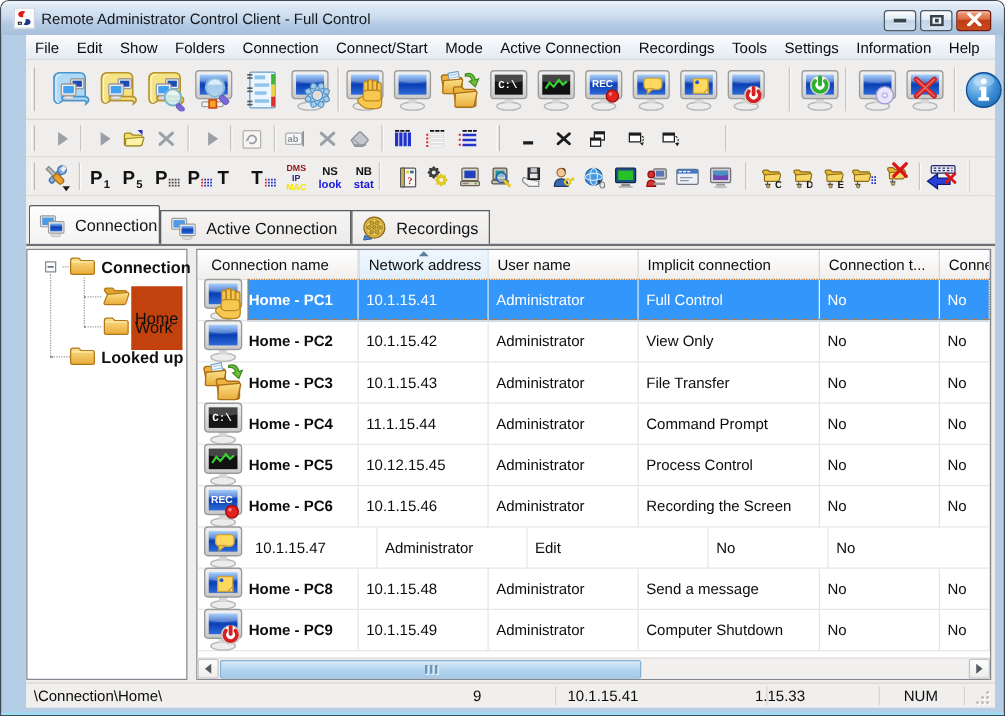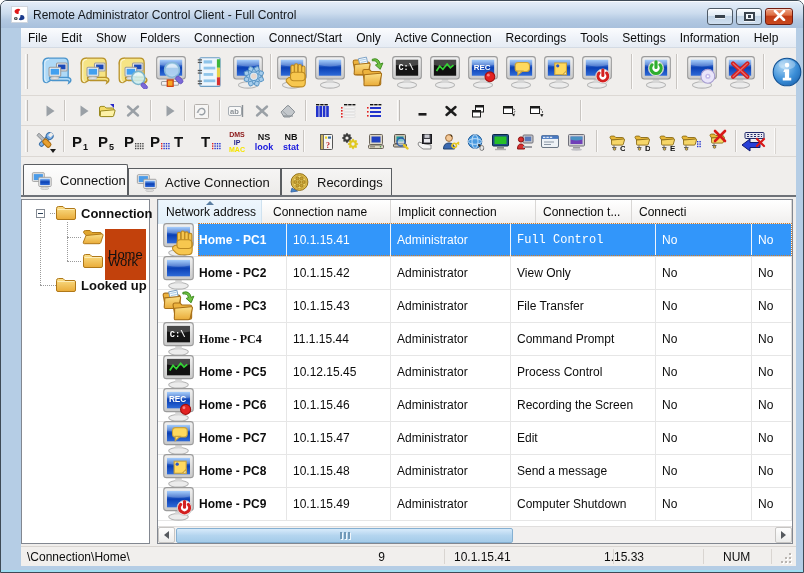--- a/index.html
+++ b/index.html
@@ -186,21 +186,21 @@
   </div>
 
   <div class="client">
     <div class="menubar" id="menubar">
         <div class="menu-item">File</div>
         <div class="menu-item">Edit</div>
         <div class="menu-item">Show</div>
         <div class="menu-item">Folders</div>
         <div class="menu-item">Connection</div>
         <div class="menu-item">Connect/Start</div>
-        <div class="menu-item">Only</div>
+        <div class="menu-item">Mode</div>
         <div class="menu-item">Active Connection</div>
         <div class="menu-item">Recordings</div>
         <div class="menu-item">Tools</div>
         <div class="menu-item">Settings</div>
         <div class="menu-item">Information</div>
         <div class="menu-item">Help</div>
       </div>
     <div class="tbrow tb1" id="tb1">
         <div class="grip" style="left: 4px;"></div>
         <div class="tbtn" style="left: 19px;">
@@ -1175,26 +1175,29 @@
           <div style="position: absolute; left: 33px; top: 75px; display: flex;">
             <svg width="22" height="18" viewBox="0 0 22 18">
     <path d="M1.5 5.5 q0 -2 2 -2 l4.5 0 l2 2 l9 0 q1.5 0 1.5 1.5 l0 8 q0 1.5 -1.5 1.5 l-16 0 q-1.5 0 -1.5 -1.5 z" fill="url(#gFolder)" stroke="#b07818" stroke-width="1"></path>
     <path d="M2.5 6.5 l17 0" stroke="#fdf0c0" stroke-width="1" opacity="0.9"></path>
             </svg>
           </div>
           <div class="titem-label bold" style="left: 59px; top: 78px;">Looked up</div>
         </div>
       <div class="grid">
         <div class="ghead" id="ghead">
+            <div class="hcell first" style="width: 129px;">
+              <span>Connection name</span>
+            </div>
             <div class="hcell sorted" style="width: 104px;">
               <span class="sortarrow"></span>
               <span>Network address</span>
             </div>
-            <div class="hcell first" style="width: 129px;">
-              <span>Connection name</span>
+            <div class="hcell" style="width: 120px;">
+              <span>User name</span>
             </div>
             <div class="hcell" style="width: 145px;">
               <span>Implicit connection</span>
             </div>
             <div class="hcell" style="width: 96px;">
               <span>Connection t...</span>
             </div>
             <div class="hcell" style="flex: 1 1 0%;">
               <span>Connecti</span>
             </div>
@@ -1219,21 +1222,21 @@
    <path d="M12.5 21.5 q-3.5 2 -1 4.5 l2.3 2.3 q1.7 1.7 4.5 1.7 l6.2 0 q4 0 4 -4 l0 -7 l-16 2.5 z"></path>
    <rect x="14.6" y="16.2" width="13.6" height="8" rx="3"></rect>
   </g>
                     </g>
   </svg>
                 </span>
               </div>
               <div class="gcell name" style="width: 89px;">Home - PC1</div>
               <div class="gcell " style="width: 104px;">10.1.15.41</div>
               <div class="gcell " style="width: 120px;">Administrator</div>
-              <div class="gcell " style="width: 145px; font-family: Liberation Mono, monospace;">Full Control</div>
+              <div class="gcell " style="width: 145px;">Full Control</div>
               <div class="gcell " style="width: 96px;">No</div>
               <div class="gcell " style="flex: 1 1 0%;">No</div>
             </div>
             <div class="grow" style="top: 33px;">
               <div class="gcell icon" style="width: 40px;">
                 <span style="display:flex">
                   <svg width="32" height="32" viewBox="0 0 32 32">
     <ellipse cx="16" cy="28.2" rx="9" ry="3" fill="#ececec" stroke="#b4b4b4" stroke-width="1"></ellipse>
     <rect x="13" y="22" width="6" height="4" fill="#d6d6d6"></rect>
     <rect x="2.5" y="1.5" width="27" height="21" rx="2.5" fill="url(#gFrame)" stroke="#9b9b9b"></rect>
@@ -1279,21 +1282,21 @@
     <ellipse cx="16" cy="28.2" rx="9" ry="3" fill="#ececec" stroke="#b4b4b4" stroke-width="1"></ellipse>
     <rect x="13" y="22" width="6" height="4" fill="#d6d6d6"></rect>
     <rect x="2.5" y="1.5" width="27" height="21" rx="2.5" fill="url(#gFrame)" stroke="#9b9b9b"></rect>
     <rect x="5.5" y="4.5" width="21" height="15" fill="#151515"></rect>
 
     <path d="M5.5 4.5 h21 v5 q-10.5 2.5 -21 0 z" fill="#ffffff" opacity="0.22"></path>
     <text x="8" y="14.5" font-family="Liberation Mono,monospace" font-size="8" font-weight="bold" fill="#fff">C:\</text>
   </svg>
                 </span>
               </div>
-              <div class="gcell name" style="width: 89px; font-family: Liberation Serif, serif;">Home - PC4</div>
+              <div class="gcell name" style="width: 89px;">Home - PC4</div>
               <div class="gcell " style="width: 104px;">11.1.15.44</div>
               <div class="gcell " style="width: 120px;">Administrator</div>
               <div class="gcell " style="width: 145px;">Command Prompt</div>
               <div class="gcell " style="width: 96px;">No</div>
               <div class="gcell " style="flex: 1 1 0%;">No</div>
             </div>
             <div class="grow" style="top: 132px;">
               <div class="gcell icon" style="width: 40px;">
                 <span style="display:flex">
                   <svg width="32" height="32" viewBox="0 0 32 32">
@@ -1347,21 +1350,20 @@
     <rect x="5.5" y="4.5" width="21" height="15" fill="url(#gScreen)"></rect>
 
     <path d="M5.5 4.5 h21 v5 q-10.5 2.5 -21 0 z" fill="#ffffff" opacity="0.22"></path>
     <g>
                       <rect x="10.5" y="7" width="13.5" height="8.5" rx="2.8" fill="#ffd95e" stroke="#c9a23c"></rect>
       <path d="M13 15 l0 4 l4.5 -4 z" fill="#ffd95e" stroke="#c9a23c"></path>
                     </g>
   </svg>
                 </span>
               </div>
-              <div class="gcell name" style="width: 89px;">Home - PC7</div>
               <div class="gcell " style="width: 104px;">10.1.15.47</div>
               <div class="gcell " style="width: 120px;">Administrator</div>
               <div class="gcell " style="width: 145px;">Edit</div>
               <div class="gcell " style="width: 96px;">No</div>
               <div class="gcell " style="flex: 1 1 0%;">No</div>
             </div>
             <div class="grow" style="top: 231px;">
               <div class="gcell icon" style="width: 40px;">
                 <span style="display:flex">
                   <svg width="32" height="32" viewBox="0 0 32 32">

